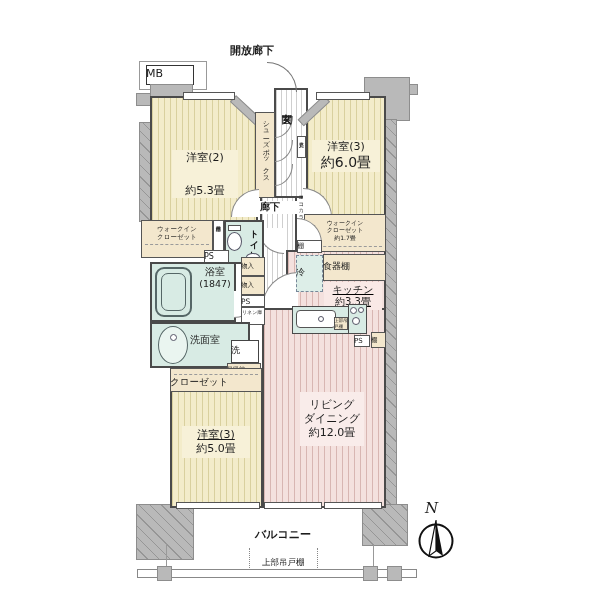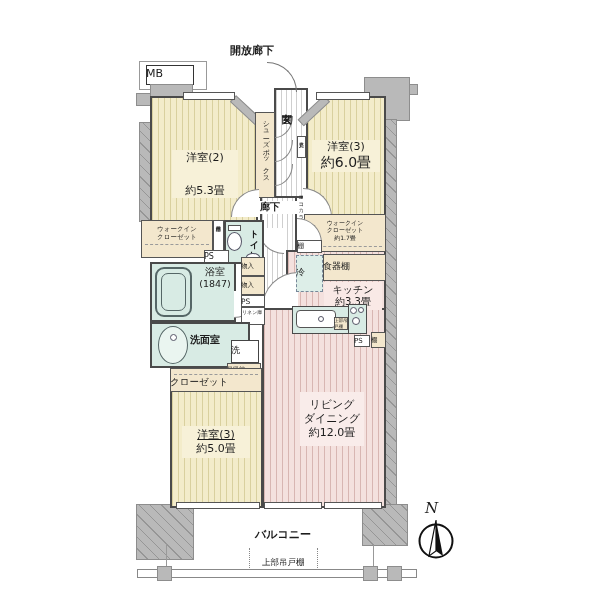--- a/index.html
+++ b/index.html
@@ -113,21 +113,21 @@
   <div class="lbl" style="left:241px;top:281px;width:24px;font-size:6.5px;">物入</div>
   <div class="abs whitebox" style="left:241px;top:295px;width:24px;height:12px;"></div>
   <div class="lbl" style="left:241px;top:297px;width:24px;font-size:7.5px;">PS</div>
   <div class="abs whitebox" style="left:241px;top:307px;width:24px;height:18px;"></div>
   <div class="lbl" style="left:242px;top:309px;width:22px;font-size:5px;white-space:normal;line-height:1.3;">リネン庫</div>
 
   <div class="abs cyan" style="left:150px;top:322px;width:100px;height:46px;"></div>
   <div class="abs" style="left:158px;top:326px;width:30px;height:38px;border:1.5px solid #566;border-radius:50%;background:#eaf5f0;">
     <div class="circle" style="left:11px;top:7px;width:7px;height:7px;"></div>
   </div>
-  <div class="lbl" style="left:190px;top:334px;width:54px;font-size:10px;font-weight:bold;">洗面室</div>
+  <div class="lbl" style="left:190px;top:334px;width:54px;font-size:10px;font-weight:normal;">洗面室</div>
   <div class="abs whitebox" style="left:231px;top:340px;width:28px;height:23px;border-color:#444;"></div>
   <div class="lbl" style="left:231px;top:345px;width:28px;font-size:9px;">洗</div>
   <div class="abs closet" style="left:227px;top:363px;width:34px;height:12px;"></div>
   <div class="lbl" style="left:227px;top:365px;width:34px;font-size:6px;">吊収納</div>
 
   <div class="abs closet" style="left:170px;top:368px;width:92px;height:24px;"></div>
   <div class="dashline" style="left:174px;top:374px;width:84px;"></div>
   <div class="lbl" style="left:170px;top:376px;width:92px;font-size:9.5px;">クローゼット</div>
   <div class="abs patch" style="left:182px;top:426px;width:68px;height:32px;background:#f7f1d8;">
     <div class="lbl" style="position:static;font-size:11px;text-decoration:underline;">洋室(3)</div>
@@ -143,21 +143,21 @@
   </div>
   <div class="arc" style="left:297px;top:218px;width:25px;height:25px;border:1px solid #888;border-width:1px 1px 0 0;border-radius:0 100% 0 0;"></div>
 
   <div class="abs whitebox" style="left:297px;top:240px;width:25px;height:13px;"></div>
   <div class="lbl" style="left:297px;top:242px;width:25px;font-size:7px;">棚</div>
   <div class="abs" style="left:296px;top:255px;width:27px;height:37px;background:#ddeee8;border:1.5px dashed #789;"></div>
   <div class="lbl" style="left:296px;top:267px;width:27px;font-size:9px;">冷</div>
   <div class="abs closet" style="left:323px;top:254px;width:63px;height:27px;"></div>
   <div class="lbl" style="left:323px;top:261px;width:63px;font-size:9px;">食器棚</div>
 
-  <div class="abs patch" style="left:324px;top:282px;width:58px;height:28px;background:#f9e9e6;">
+  <div class="abs patch" style="left:324px;top:282px;width:58px;height:28px;background:#f9e9e6;text-decoration:underline;">
     <div class="lbl" style="position:static;font-size:10px;">キッチン</div>
     <div class="lbl" style="position:static;font-size:10px;">約3.3畳</div>
   </div>
 
   <div class="abs cyan" style="left:292px;top:306px;width:60px;height:28px;border-width:1.5px;"></div>
   <div class="abs whitebox" style="left:296px;top:310px;width:40px;height:18px;border-radius:4px;"></div>
   <div class="circle" style="left:318px;top:316px;width:6px;height:6px;"></div>
   <div class="abs closet" style="left:334px;top:317px;width:14px;height:13px;"></div>
   <div class="lbl" style="left:334px;top:318px;width:14px;font-size:4.5px;white-space:normal;line-height:1.3;">上部吊戸棚</div>
   <div class="abs cyan" style="left:348px;top:304px;width:19px;height:30px;border-width:1.5px;"></div>

